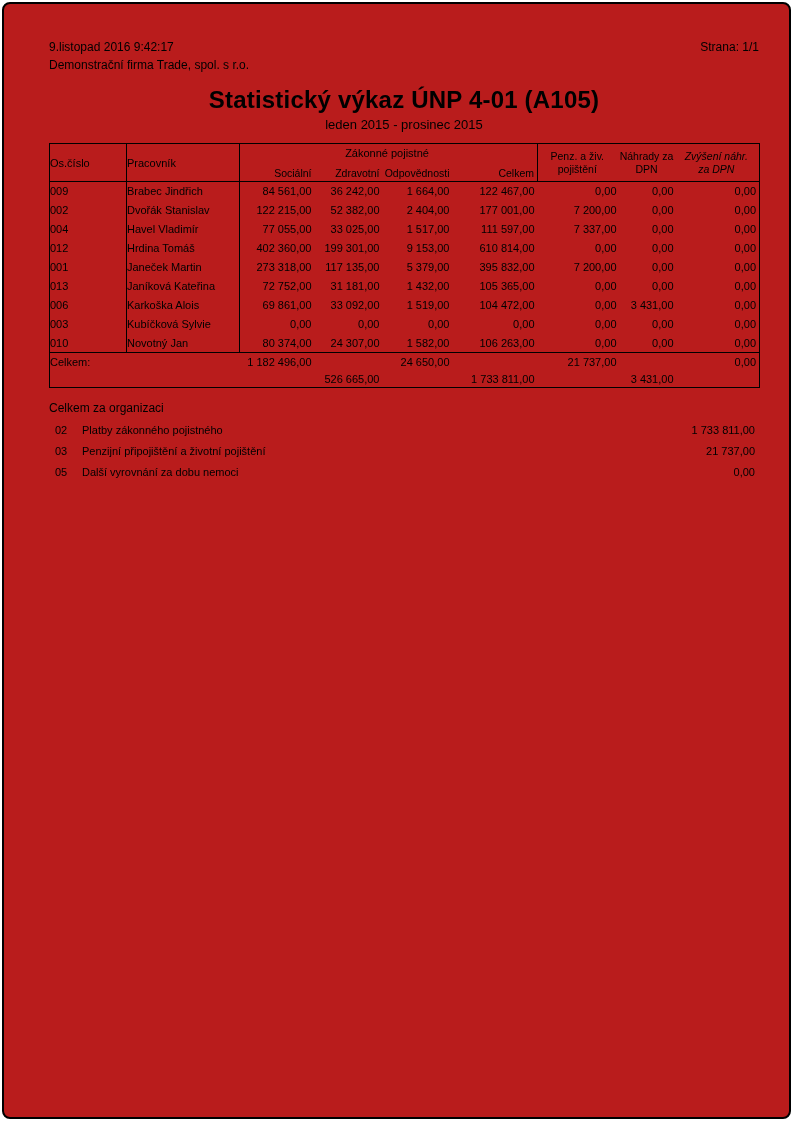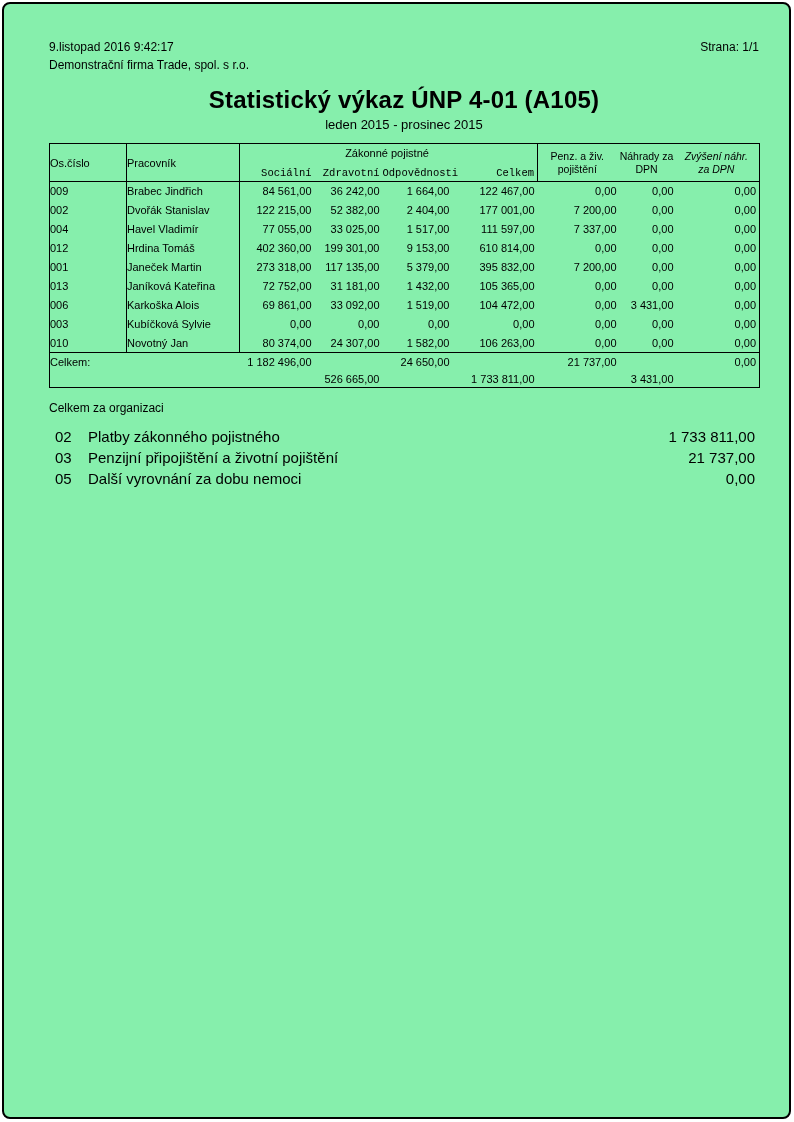--- a/index.html
+++ b/index.html
@@ -5,21 +5,21 @@
   * { box-sizing: border-box; }
   html, body { margin: 0; padding: 0; background: #ffffff; }
   body {
     width: 794px; height: 1122px; position: relative;
     font-family: "Liberation Sans", sans-serif;
     color: #000;
   }
   .page {
     position: absolute; left: 2px; top: 2px; width: 789px; height: 1117px;
     border: 2px solid #000; border-radius: 8px;
-    background: #86efac;
+    background: #b91c1c;
   }
   .content { position: absolute; left: 45px; top: 0; width: 710px; }
 
   
   .meta-row { display: flex; justify-content: space-between; margin-top: 36px; font-size: 12px; }
   .company-row { font-size: 12px; margin-top: 4px; }
   .title { text-align: center; font-size: 24px; font-weight: bold; margin-top: 14px; letter-spacing: 0.2px; }
   .period { text-align: center; font-size: 13px; margin-top: 3px; margin-bottom: 11px; }
 
   
@@ -33,32 +33,32 @@
     vertical-align: middle; height: 19px;
   }
   td.b-r { border-right: 1px solid #000; }
   td.b-b { border-bottom: 1px solid #000; }
   td.b-t { border-top: 1px solid #000; }
   td.num { text-align: right; padding-right: 3px; }
   td.txt-l1 { padding-left: 5px; text-align: left; }
   td.txt-l2 { padding-left: 6px; text-align: left; }
   td.head-top { vertical-align: top; padding-top: 2px; font-size: 11px; }
   tr.hrow1 td { height: 18px; }
-  tr.hrow2 td { height: 20px; vertical-align: bottom; padding-bottom: 2px; font-size: 10.5px; font-family: Liberation Mono, monospace; }
+  tr.hrow2 td { height: 20px; vertical-align: bottom; padding-bottom: 2px; font-size: 10.5px; }
   td.group-head { text-align: center; font-size: 11px; vertical-align: middle; }
   td.two-line { text-align: center; font-size: 10.5px; line-height: 13px; vertical-align: top; padding-top: 3px; }
   td.two-line.right { text-align: center; font-style: italic; }
   td.sub-head { text-align: right; }
   tr.totals1 td { height: 18px; }
   tr.totals2 td { height: 17px; }
 
   
   .summary { margin-top: 13px; }
   .summary-heading { font-size: 12px; font-weight: normal; margin-bottom: 9px; }
-  .summary-item { display: flex; font-size: 15px; height: 21px; align-items: flex-end; gap: 6px; }
+  .summary-item { display: flex; font-size: 11px; height: 21px; align-items: flex-start; }
   .summary-code { width: 33px; padding-left: 6px; }
   .summary-label { flex: 1; }
   .summary-value { text-align: right; padding-right: 4px; }
 </style>
 </head>
 <body>
 
 <div class="page">
   <div class="content">
 

